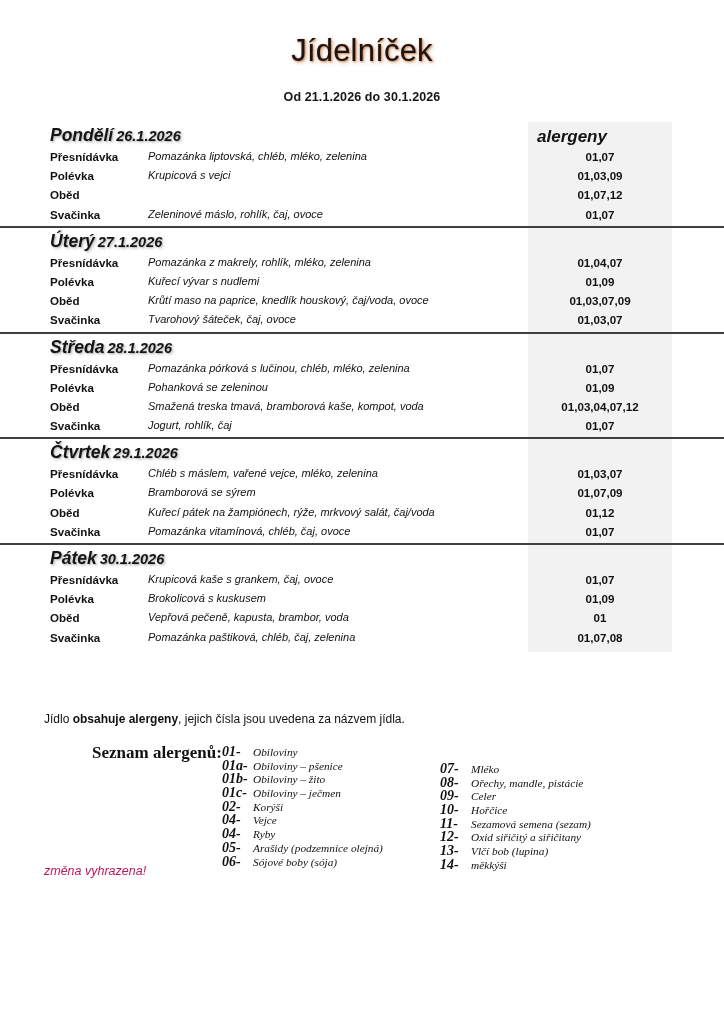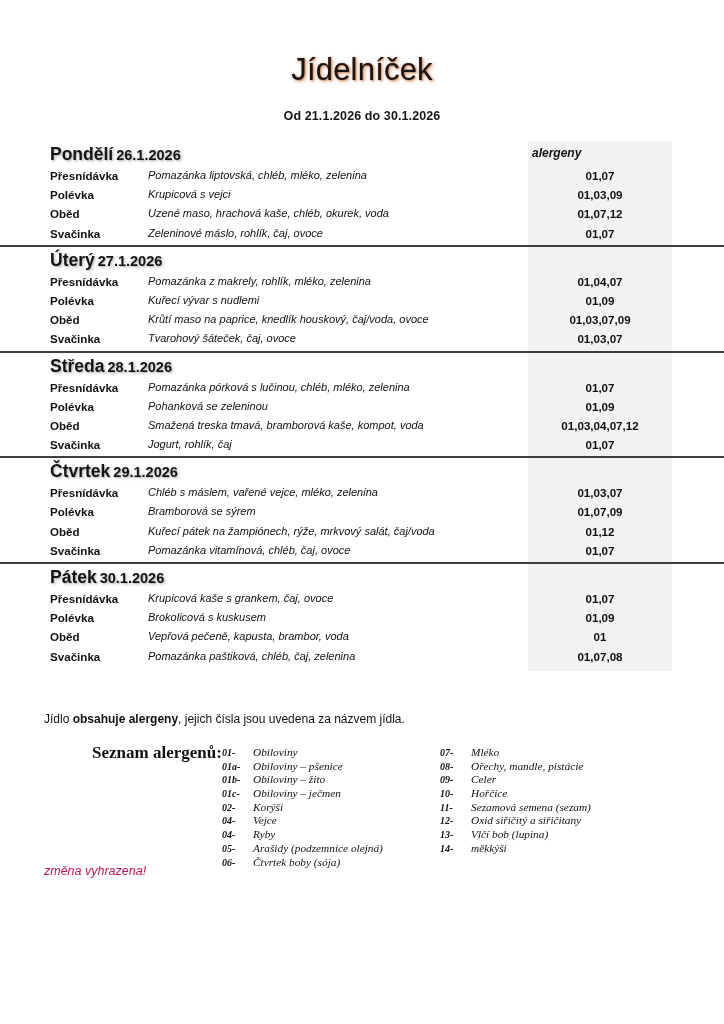--- a/index.html
+++ b/index.html
@@ -21,21 +21,21 @@
     position: absolute;
     left: 0; top: 0;
     width: 724px;
     height: 1024px;
     box-sizing: border-box;
   }
 
   
   .title-wrap {
     text-align: center;
-    padding-top: 52px;
+    padding-top: 33px;
   }
   .doc-title {
     display: inline-block;
     font-family: "Liberation Sans", sans-serif;
     font-size: 31px;
     font-weight: 400;
     letter-spacing: 0.2px;
     color: #1b1412;
     text-shadow: 1px 1px 2px rgba(196,124,76,0.85),
                  2px 2px 4px rgba(214,150,104,0.55),
@@ -82,43 +82,44 @@
 
   .day-head {
     position: relative;
     height: 27px;
   }
   .day-head-inner {
     position: absolute;
     left: 50px;
     top: 3px;
     white-space: nowrap;
+    font-style: italic;
   }
   .day-name {
     font-size: 17.5px;
     font-weight: bold;
     color: #141414;
     text-shadow: 1px 1px 1.5px rgba(150,150,150,0.55),
                  2px 2px 3px rgba(185,185,185,0.45);
   }
   .day-date {
     font-size: 14.5px;
     font-weight: bold;
     color: #141414;
     margin-left: 3px;
     text-shadow: 1px 1px 1.5px rgba(150,150,150,0.55),
                  2px 2px 3px rgba(185,185,185,0.45);
   }
   .col-header {
     position: absolute;
-    left: 532px;
+    left: 500px;
     top: 5px;
     width: 144px;
-    text-align: left;
-    font-size: 12px;
+    text-align: center;
+    font-size: 17px;
     font-style: italic;
     font-weight: bold;
     color: #131313;
   }
 
   .meal-row {
     position: relative;
     height: 19.2px;
   }
   .meal-label {
@@ -178,32 +179,32 @@
     font-weight: bold;
     color: #111111;
     white-space: nowrap;
   }
 
   .legend-col {
     position: absolute;
     top: 30px;
   }
   .legend-col.left  { left: 222px; }
-  .legend-col.right { left: 440px; }
+  .legend-col.right { left: 440px; margin-top: 17px; }
 
   .legend-item {
     position: relative;
     height: 13.7px;
     white-space: nowrap;
   }
   .legend-num {
     display: inline-block;
     width: 31px;
     font-family: "Liberation Serif", serif;
-    font-size: 10px;
+    font-size: 14px;
     font-weight: bold;
     font-style: italic;
     color: #111111;
   }
   .legend-text {
     font-family: "Liberation Serif", serif;
     font-size: 11.3px;
     font-style: italic;
     color: #111111;
   }
@@ -240,21 +241,20 @@
             <div class="meal-desc">Pomazánka liptovská, chléb, mléko, zelenina</div>
             <div class="meal-aller">01,07</div>
           </div>
           <div class="meal-row">
             <div class="meal-label">Polévka</div>
             <div class="meal-desc">Krupicová s vejci</div>
             <div class="meal-aller">01,03,09</div>
           </div>
           <div class="meal-row">
             <div class="meal-label">Oběd</div>
-            <div class="meal-desc">Uzené maso, hrachová kaše, chléb, okurek, voda</div>
             <div class="meal-aller">01,07,12</div>
           </div>
           <div class="meal-row">
             <div class="meal-label">Svačinka</div>
             <div class="meal-desc">Zeleninové máslo, rohlík, čaj, ovoce</div>
             <div class="meal-aller">01,07</div>
           </div>
         </div>
         <div class="day-block">
           <div class="day-head">
@@ -368,21 +368,21 @@
 
     <div class="legend-col left" id="legend-left">
         <div class="legend-item"><span class="legend-num">01-</span><span class="legend-text">Obiloviny</span></div>
         <div class="legend-item"><span class="legend-num">01a-</span><span class="legend-text">Obiloviny – pšenice</span></div>
         <div class="legend-item"><span class="legend-num">01b-</span><span class="legend-text">Obiloviny – žito</span></div>
         <div class="legend-item"><span class="legend-num">01c-</span><span class="legend-text">Obiloviny – ječmen</span></div>
         <div class="legend-item"><span class="legend-num">02-</span><span class="legend-text">Korýši</span></div>
         <div class="legend-item"><span class="legend-num">04-</span><span class="legend-text">Vejce</span></div>
         <div class="legend-item"><span class="legend-num">04-</span><span class="legend-text">Ryby</span></div>
         <div class="legend-item"><span class="legend-num">05-</span><span class="legend-text">Arašidy (podzemnice olejná)</span></div>
-        <div class="legend-item"><span class="legend-num">06-</span><span class="legend-text">Čtvrtek boby (sója)</span></div>
+        <div class="legend-item"><span class="legend-num">06-</span><span class="legend-text">Sójové boby (sója)</span></div>
       </div>
     <div class="legend-col right" id="legend-right">
         <div class="legend-item"><span class="legend-num">07-</span><span class="legend-text">Mléko</span></div>
         <div class="legend-item"><span class="legend-num">08-</span><span class="legend-text">Ořechy, mandle, pistácie</span></div>
         <div class="legend-item"><span class="legend-num">09-</span><span class="legend-text">Celer</span></div>
         <div class="legend-item"><span class="legend-num">10-</span><span class="legend-text">Hořčice</span></div>
         <div class="legend-item"><span class="legend-num">11-</span><span class="legend-text">Sezamová semena (sezam)</span></div>
         <div class="legend-item"><span class="legend-num">12-</span><span class="legend-text">Oxid siřičitý a siřičitany</span></div>
         <div class="legend-item"><span class="legend-num">13-</span><span class="legend-text">Vlčí bob (lupina)</span></div>
         <div class="legend-item"><span class="legend-num">14-</span><span class="legend-text">měkkýši</span></div>

